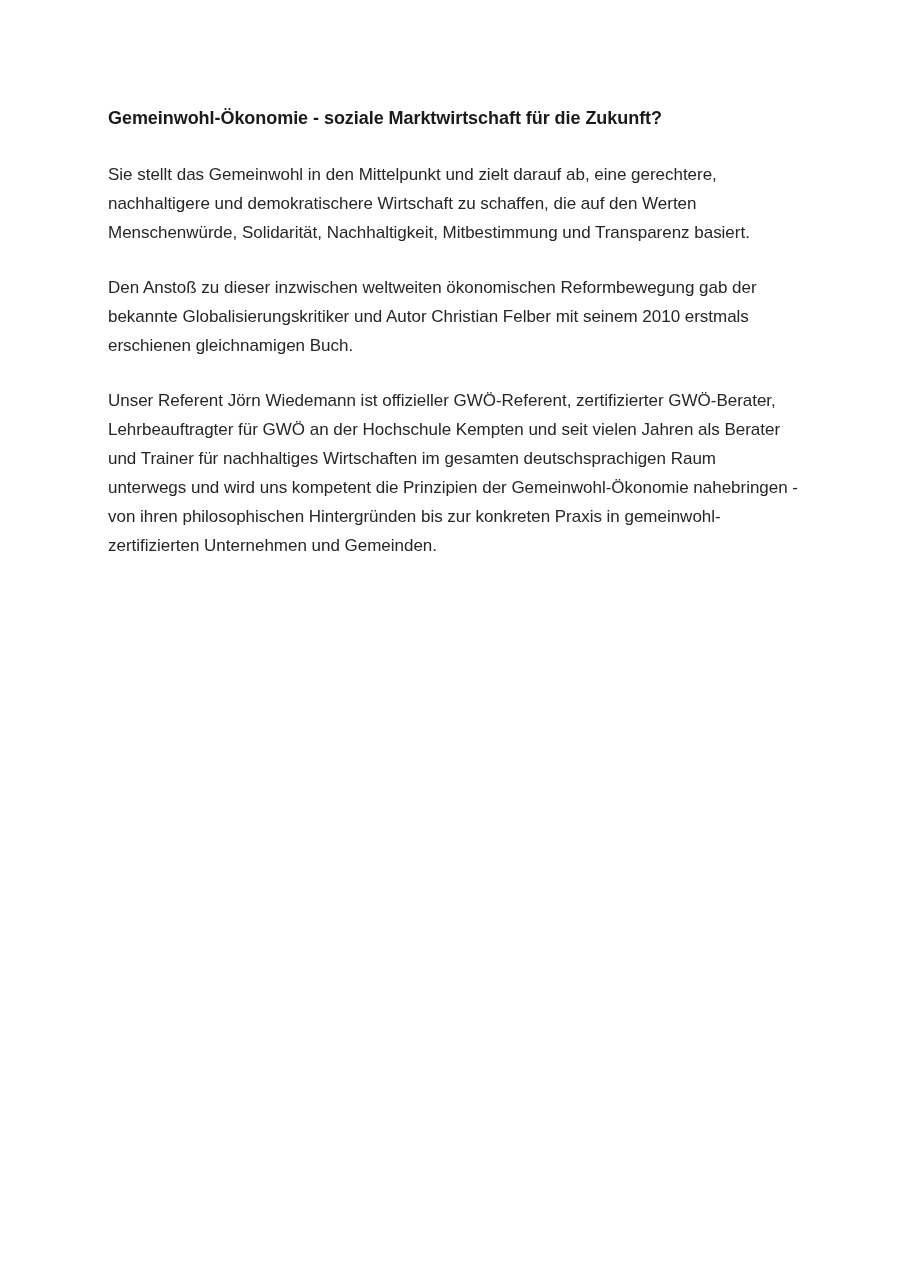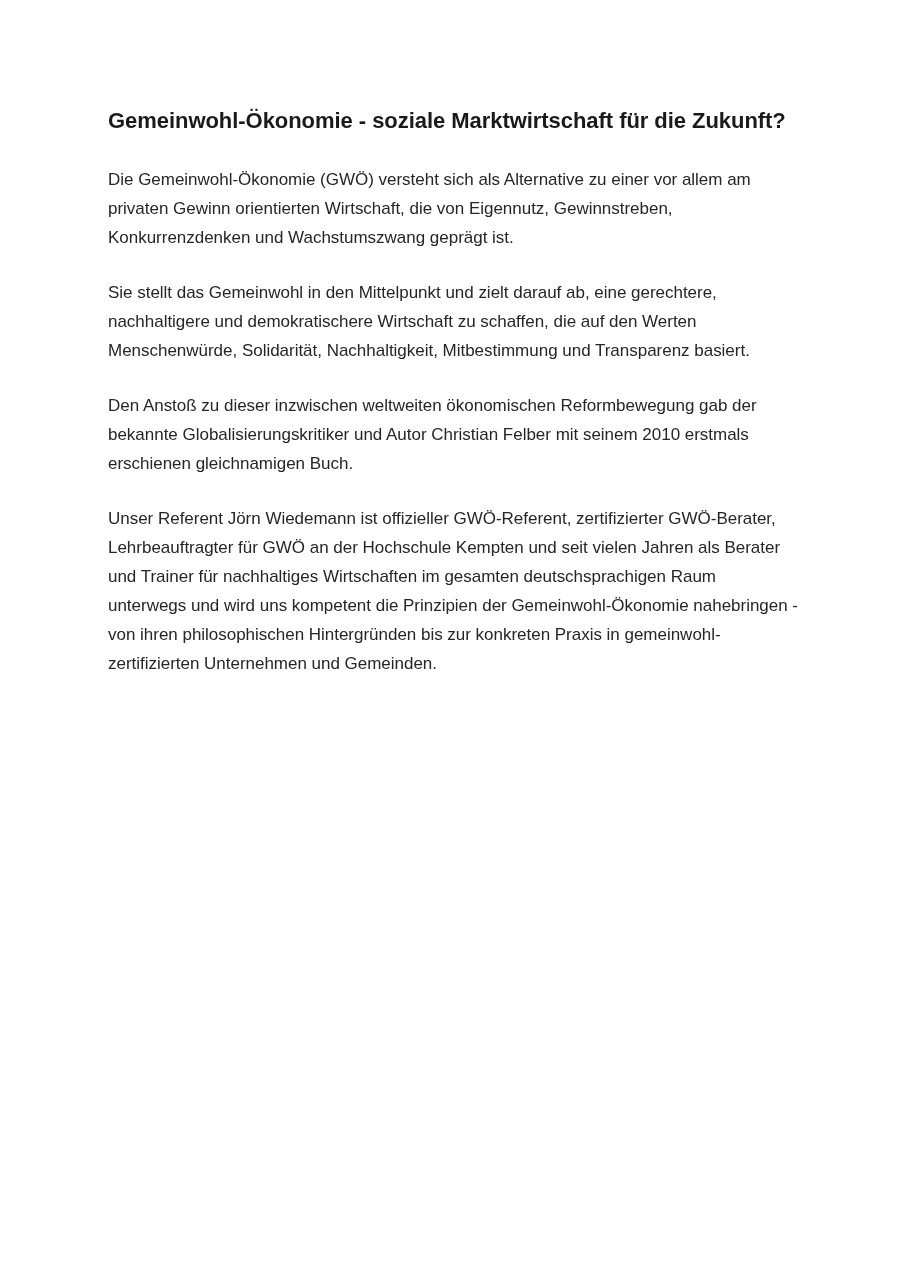--- a/index.html
+++ b/index.html
@@ -18,21 +18,21 @@
     width: 900px;
     height: 1273px;
     background: #ffffff;
     box-sizing: border-box;
     padding: 106px 105px 0 108px;
   }
   .content {
     width: 690px;
   }
   .doc-title {
-    font-size: 22px;
+    font-size: 18px;
     font-weight: bold;
     color: #1a1a1a;
     line-height: 1.38;
     letter-spacing: -0.05px;
     margin: 0 0 29px 0;
   }
   .para {
     font-size: 17px;
     font-weight: normal;
     color: #262626;
@@ -50,21 +50,20 @@
   }
 </style>
 </head>
 <body>
 
 <div class="page">
   <div class="content">
 
     <h1 class="doc-title">Gemeinwohl-Ökonomie - soziale Marktwirtschaft für die Zukunft?</h1>
 
-    <p class="para">Die Gemeinwohl-Ökonomie (GWÖ) versteht sich als Alternative zu einer vor allem am privaten Gewinn orientierten Wirtschaft, die von Eigennutz, Gewinnstreben, Konkurrenzdenken und Wachstumszwang geprägt ist.</p>
 
     <p class="para">Sie stellt das Gemeinwohl in den Mittelpunkt und zielt darauf ab, eine gerechtere, nachhaltigere und demokratischere Wirtschaft zu schaffen, die auf den Werten Menschenwürde, Solidarität, Nachhaltigkeit, Mitbestimmung und Transparenz basiert.</p>
 
 
     <p class="para">Den Anstoß zu dieser inzwischen weltweiten ökonomischen Reformbewegung gab der bekannte Globalisierungskritiker und Autor Christian Felber mit seinem 2010 erstmals erschienen gleichnamigen Buch.</p>
 
     <p class="para">Unser Referent Jörn Wiedemann ist offizieller GWÖ-Referent, zertifizierter GWÖ-Berater, Lehrbeauftragter für GWÖ an der Hochschule Kempten und seit vielen Jahren als Berater und Trainer für nachhaltiges Wirtschaften im gesamten deutschsprachigen Raum unterwegs und wird uns kompetent die Prinzipien der Gemeinwohl-Ökonomie nahebringen - von ihren philosophischen Hintergründen bis zur konkreten Praxis in gemeinwohl-zertifizierten Unternehmen und Gemeinden.</p>
 
   </div>
 </div>

